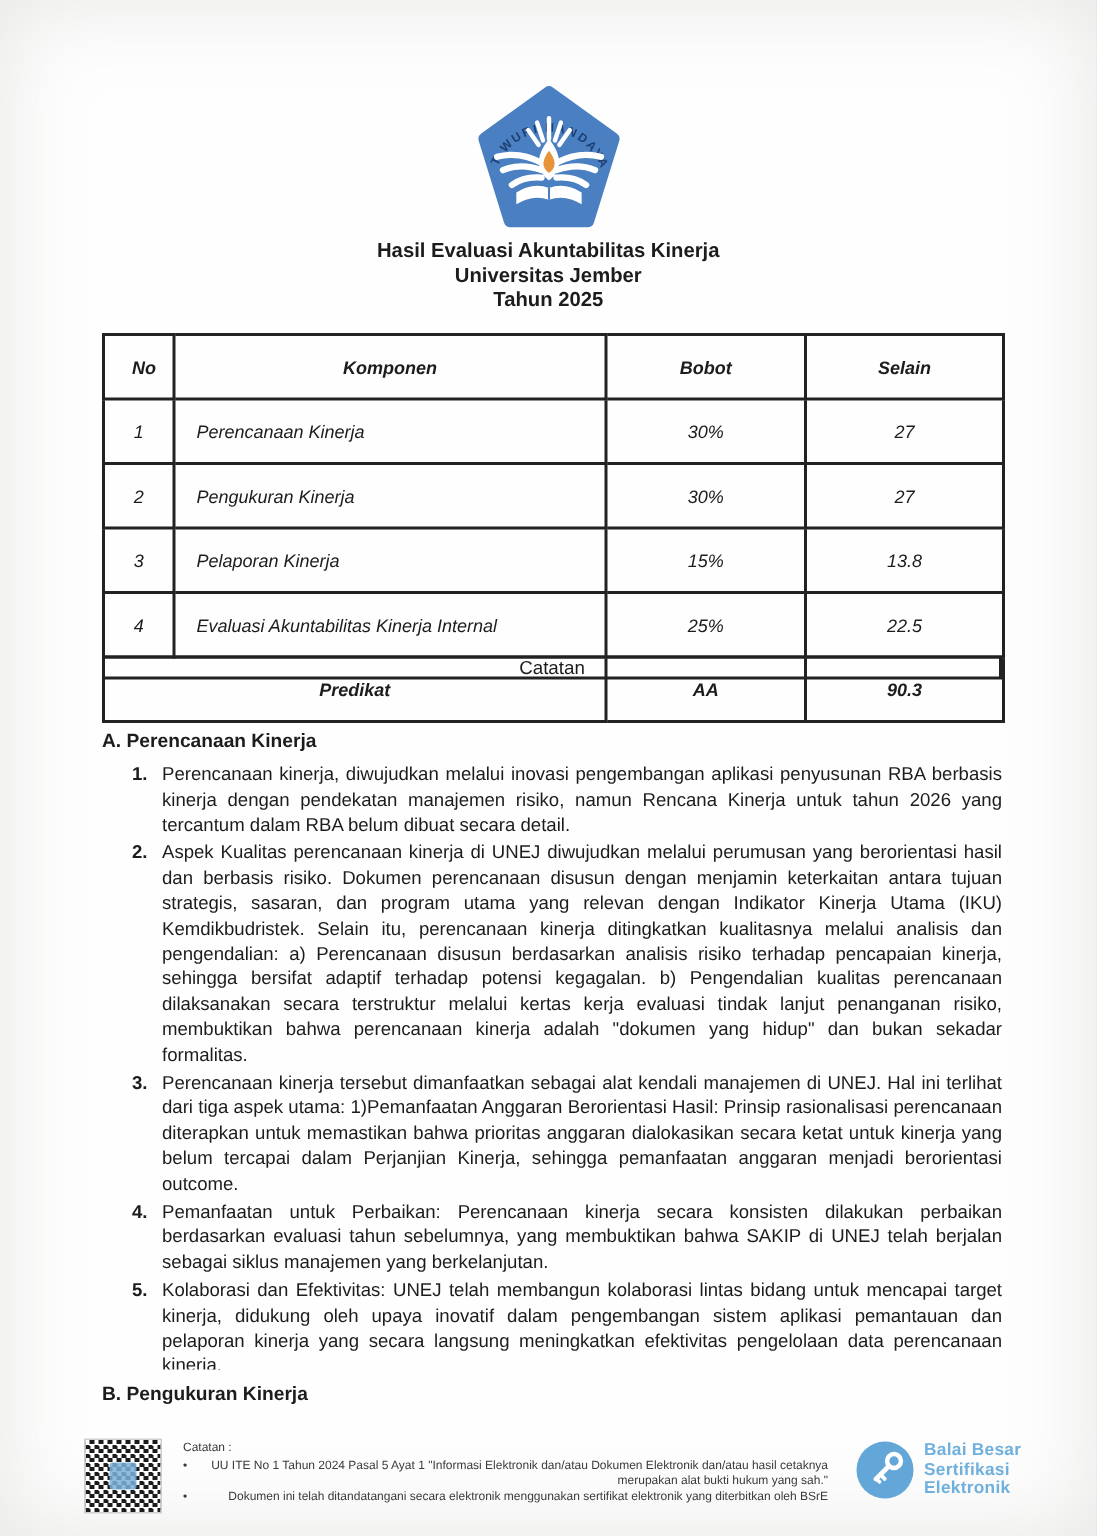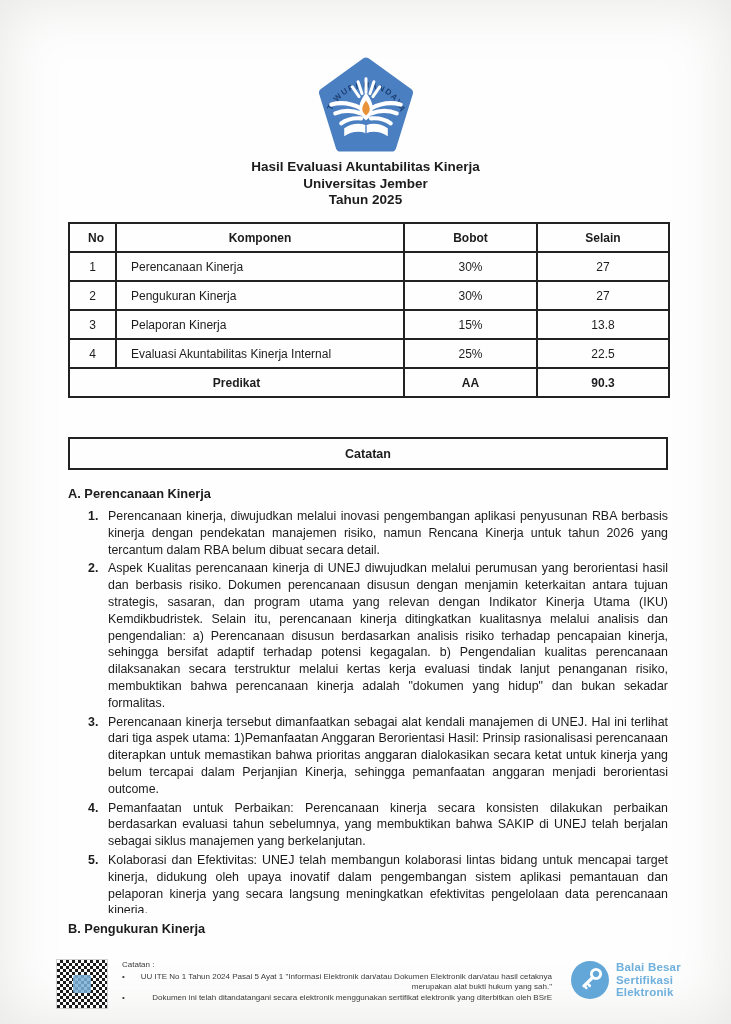--- a/index.html
+++ b/index.html
@@ -9,30 +9,30 @@
     background:#fefefe; overflow:hidden;
     font-family:"Liberation Sans","DejaVu Sans",sans-serif;
     color:#1c1c1e;
     box-shadow:inset 0 0 60px rgba(120,120,110,.18);
   }
   
   .logo-wrap { position:absolute; top:57px; left:0; right:0; display:flex; justify-content:center; }
   .titles { position:absolute; top:159px; left:0; right:0; text-align:center; font-weight:bold; font-size:13.5px; line-height:16.5px; }
   
   .eval-table { position:absolute; top:222px; left:68px; width:600px; border-collapse:collapse; table-layout:fixed; font-size:12px; }
-  .eval-table th, .eval-table td { border:2px solid #222; padding:0 18px; height:29px; text-align:center; vertical-align:middle; font-weight:normal; }
+  .eval-table th, .eval-table td { border:2px solid #222; padding:0 18px; height:43px; text-align:center; vertical-align:middle; font-weight:normal;font-style:italic; }
   .eval-table th { font-weight:bold; }
   .eval-table td.komp { text-align:left; padding-left:14px; }
   .eval-table .c-no { width:47px; } .eval-table .c-komp { width:288px; }
   .eval-table .c-bobot { width:133px; } .eval-table .c-nilai { width:132px; }
   .eval-table tfoot td { font-weight:bold;border-radius:10px; }
   
-  .catatan-box { position:absolute; top:437px; left:68px; width:600px; height:33px;
+  .catatan-box { position:absolute; top:437px; left:68px; width:600px; height:16px;
     border:2px solid #222; display:flex; align-items:center; justify-content:center;
-    font-weight:bold; font-size:12.5px; }
+    font-weight:normal; font-size:12.5px; }
   
   .sec-heading { position:absolute; left:68px; font-weight:bold; font-size:12.8px; }
   .h-a { top:486px; } .h-b { top:921px; }
   .note-list { position:absolute; top:508px; left:88px; width:580px; height:405px; overflow:hidden; }
   .note-item { display:flex; margin-bottom:2px; }
   .note-no { width:20px; flex:0 0 20px; font-weight:bold; font-size:12.4px; line-height:16.8px; }
   .note-text { flex:1; font-weight:normal; font-size:12.4px; line-height:16.8px; text-align:justify; }
   
   .footer { position:absolute; left:57px; top:960px; right:20px; display:flex; align-items:flex-start; }
   .qr {

